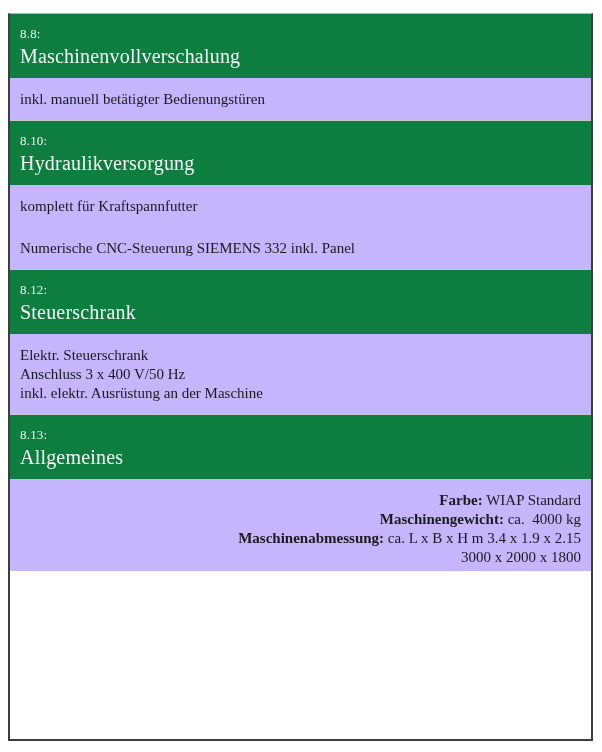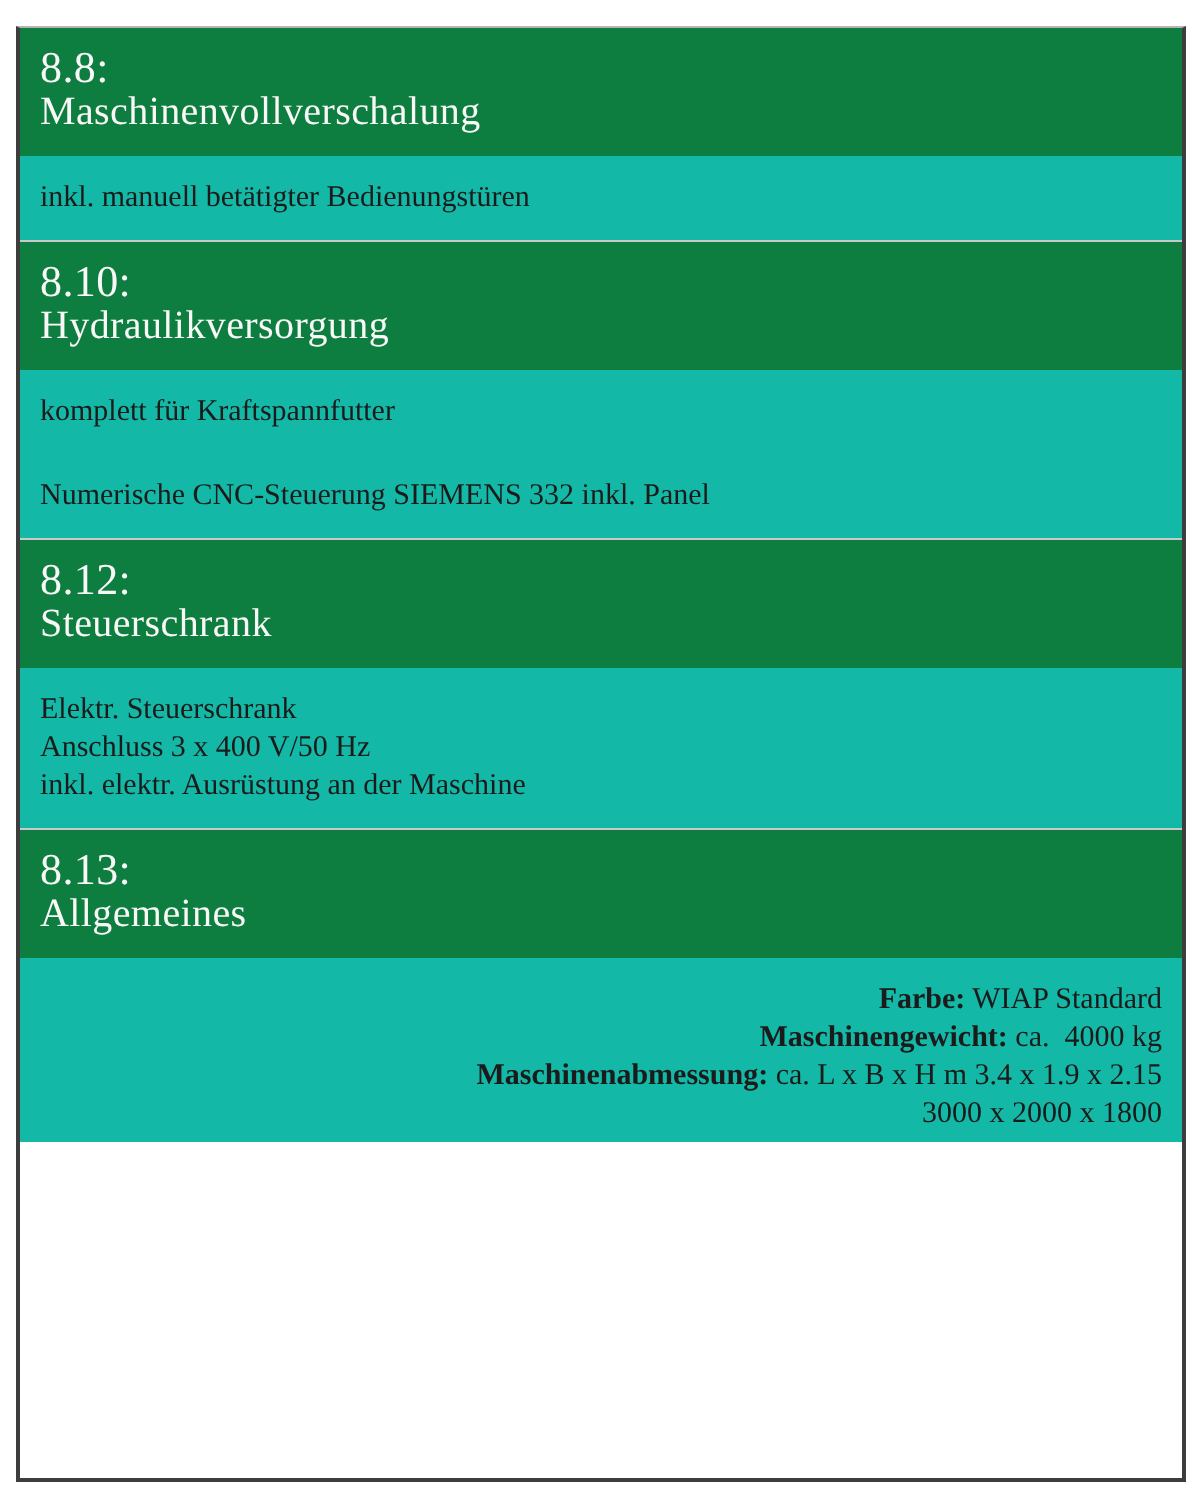--- a/index.html
+++ b/index.html
@@ -32,31 +32,31 @@
   .section-header {
     background: #0d7d40;
     color: #f8f8f6;
     padding: 8px 10px 10px 10px;
     border-top: 1px solid #c9c9c9;
   }
   .section:first-child .section-header {
     border-top: none;
   }
   .sec-number {
-    font-size: 22px;
+    font-size: 13px;
     line-height: 23px;
     letter-spacing: 0.2px;
   }
   .sec-title {
     font-size: 20px;
     line-height: 23px;
     letter-spacing: 0.2px;
   }
   .section-body {
-    background: #14b8a6;
+    background: #c4b5fd;
     padding: 12px 10px 11px 10px;
     color: #1b1b1b;
     font-size: 15px;
   }
   .body-line {
     line-height: 19px;
     white-space: pre-wrap;
   }
   .body-line .lbl {
     font-weight: bold;

